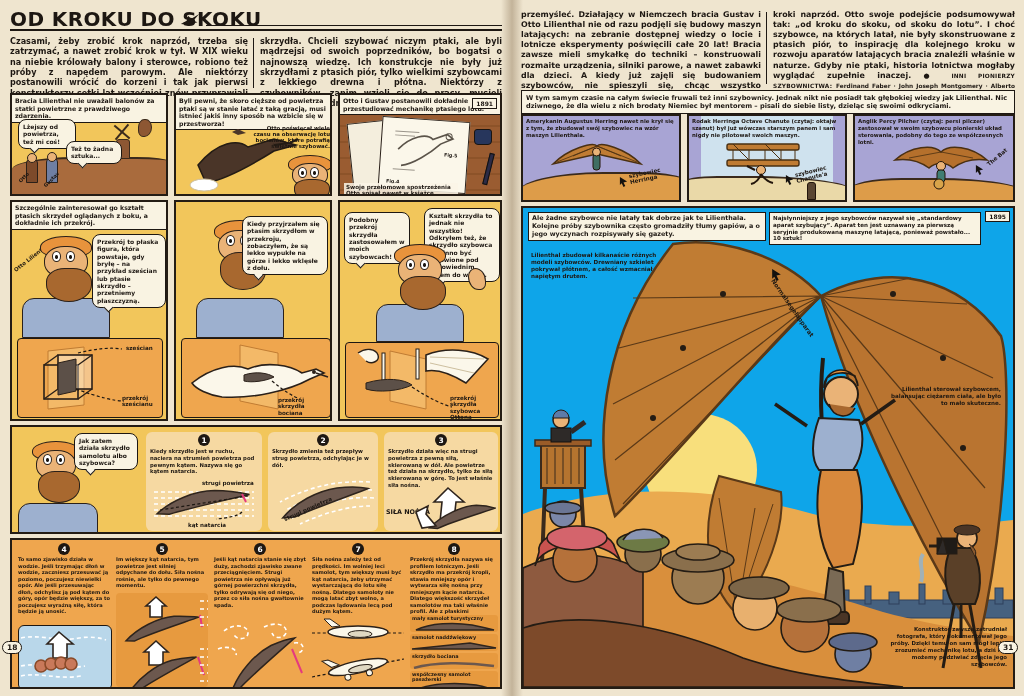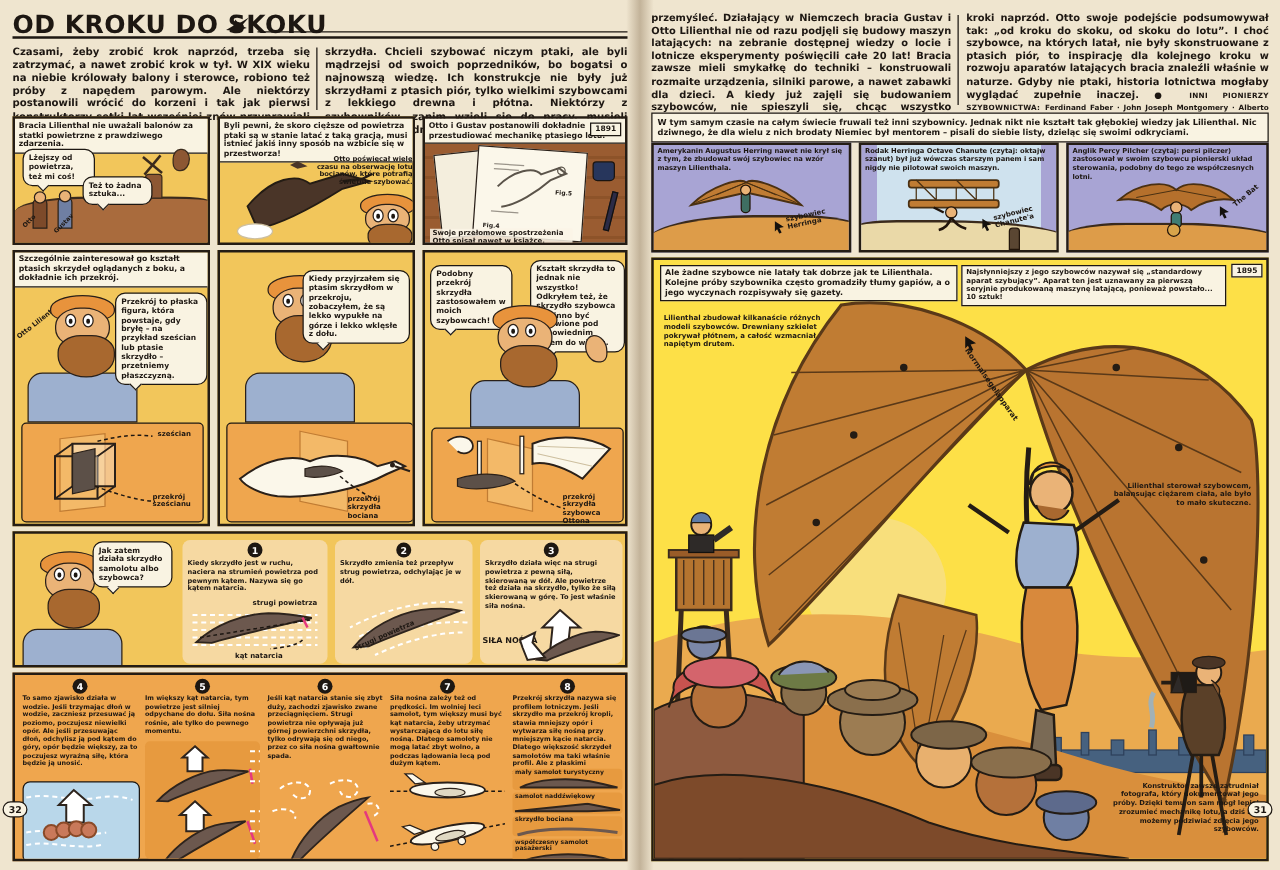--- a/index.html
+++ b/index.html
@@ -347,35 +347,35 @@
       </div>
       <div class="abs" style="left:0;top:128px;width:88px;height:18px;background:#e79a3f;border-radius:3px">
         <div class="lbl" style="left:2px;top:1px;font-size:4.9px">współczesny samolot pasażerski</div>
         <svg width="88" height="11" style="position:absolute;left:0;top:11px" viewBox="0 0 88 11">
             <path class="foil" d="M4 9 C18 1 46 0 66 3 C76 5 84 8 86 9 Z"></path>
           </svg>
       </div>
     </div>
   </div>
 
-  <div class="pnum" style="left:2px;top:641px;border-radius:8px">32</div>
+  <div class="pnum" style="left:2px;top:641px;border-radius:8px">18</div>
 </div>
 
 <div class="abs" style="left:512px;top:0;width:512px;height:696px">
 
   <div class="abs t just" style="left:9px;top:10px;width:240px;font-size:7.9px">przemyśleć. Działający w Niemczech bracia Gustav i Otto Lilienthal nie od razu podjęli się budowy maszyn latających: na zebranie dostępnej wiedzy o locie i lotnicze eksperymenty poświęcili całe 20 lat! Bracia zawsze mieli smykałkę do techniki – konstruowali rozmaite urządzenia, silniki parowe, a nawet zabawki dla dzieci. A kiedy już zajęli się budowaniem szybowców, nie spieszyli się, chcąc wszystko zrozumieć. Robili małe</div>
   <div class="rule" style="left:254px;top:12px;width:1px;height:72px"></div>
   <div class="abs t just" style="left:261px;top:10px;width:242px;font-size:7.9px">
     <span>kroki naprzód. Otto swoje podejście podsumowywał tak: „od kroku do skoku, od skoku do lotu”. I choć szybowce, na których latał, nie były skonstruowane z ptasich piór, to inspirację dla kolejnego kroku w rozwoju aparatów latających bracia znaleźli właśnie w naturze. Gdyby nie ptaki, historia lotnictwa mogłaby wyglądać zupełnie inaczej.</span>
     <span style="font-size:7px">●</span>
     <span style="font-size:5.8px;letter-spacing:.2px">INNI PIONIERZY SZYBOWNICTWA:</span>
     <span style="font-size:5.8px">Ferdinand Faber · John Joseph Montgomery · Alberto Santos-Dumant · Czesław Tański</span>
   </div>
 
-  <div class="cap" style="left:9px;top:90px;width:494px;font-size:6.6px;padding:3px 4px">W tym samym czasie na całym świecie fruwali też inni szybownicy. Jednak nikt nie kształt tak głębokiej wiedzy jak Lilienthal. Nic dziwnego, że dla wielu z nich brodaty Niemiec był mentorem – pisali do siebie listy, dzieląc się swoimi odkryciami.</div>
+  <div class="cap" style="left:9px;top:90px;width:494px;font-size:6.6px;padding:3px 4px">W tym samym czasie na całym świecie fruwali też inni szybownicy. Jednak nikt nie posiadł tak głębokiej wiedzy jak Lilienthal. Nic dziwnego, że dla wielu z nich brodaty Niemiec był mentorem – pisali do siebie listy, dzieląc się swoimi odkryciami.</div>
 
   <div class="panel" style="left:9px;top:114px;width:160px;height:88px;background:#a8a4d4">
     <div class="abs t" style="left:3px;top:2px;width:150px;font-size:5.4px">Amerykanin Augustus Herring nawet nie krył się z tym, że zbudował swój szybowiec na wzór maszyn Lilienthala.</div>
     <div class="abs" style="left:-6px;top:56px;width:172px;height:34px;background:#dd9c49;border-top:2px solid #3a2a1c;border-radius:50% 30% 0 0/60% 30% 0 0"></div>
     <svg class="abs" style="left:26px;top:22px" width="96" height="44" viewBox="0 0 96 44">
       <path d="M4 26 C20 10 44 4 48 8 C52 4 76 10 92 26 L48 16 Z" fill="#c07c33" stroke="#4a3012" stroke-width="1.5"></path>
       <path d="M48 8 L8 24 M48 8 L24 18 M48 8 L72 18 M48 8 L88 24" stroke="#4a3012" stroke-width=".8"></path>
       <rect x="44" y="16" width="7" height="16" rx="3" fill="#3f6e62" stroke="#22150b"></rect>
       <circle cx="47.5" cy="14" r="4" fill="#eab377" stroke="#22150b"></circle>
     </svg>
@@ -412,21 +412,21 @@
       <circle cx="52" cy="24" r="4.5" fill="#eab377" stroke="#22150b"></circle>
       <rect x="48" y="28" width="8" height="12" rx="3" fill="#3f7d74" stroke="#22150b"></rect>
       <circle cx="50" cy="42" r="5" fill="#d8a44a" stroke="#22150b"></circle>
     </svg>
     <span class="abs" style="left:120px;top:44px"><svg width="9" height="11" viewBox="0 0 10 12">
           <path d="M1 1 L9 6 L5 7 L7 11 L5 12 L3 8 L1 10 Z" fill="#14110e"></path>
         </svg></span>
     <div class="lbl" style="left:130px;top:38px;transform:rotate(-40deg)">The Bat</div>
   </div>
 
-  <div class="panel" style="left:9px;top:206px;width:494px;height:483px;background:#fde047">
+  <div class="panel" style="left:9px;top:206px;width:494px;height:483px;background:#0ea5e9">
     <svg class="abs" style="left:0;top:0" width="490" height="479" viewBox="0 0 490 479">
 
       <circle cx="178" cy="262" r="56" fill="#f8df7c"></circle>
 
       <path d="M0 306 C90 272 200 280 290 306 C360 324 440 318 490 312 L490 479 L0 479 Z" fill="#eaaa4f"></path>
 
       <g fill="#46617f" stroke="#2e415c" stroke-width="1">
         <rect x="300" y="392" width="190" height="18"></rect>
         <rect x="318" y="382" width="8" height="14"></rect>
           <rect x="342" y="378" width="6" height="18"></rect>

